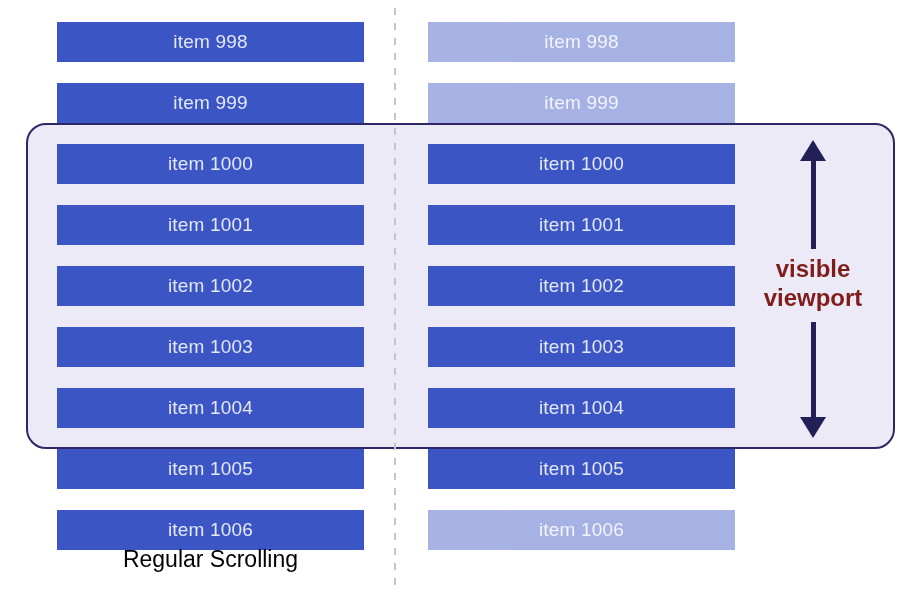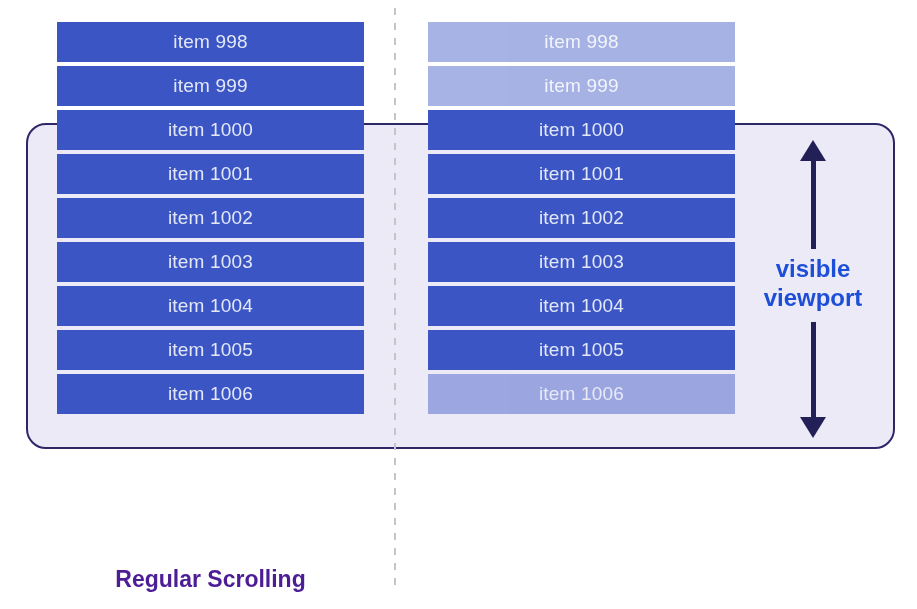--- a/index.html
+++ b/index.html
@@ -42,21 +42,21 @@
     z-index: 1;
   }
 
   
   .col {
     position: absolute;
     top: 22px;
     width: 307px;
     display: flex;
     flex-direction: column;
-    gap: 4px;
+    gap: 21px;
     z-index: 3;
   }
   .col-left  { left: 57px;  }
   .col-right { left: 428px; }
 
   .bar {
     height: 40px;
     background: #3b55c5;
     color: #e3e8f7;
     font-size: 19px;
@@ -100,33 +100,33 @@
 
   .arrow-label {
     position: absolute;
     left: 733px;
     top: 254px;
     width: 160px;
     text-align: center;
     font-size: 24px;
     font-weight: bold;
     line-height: 29px;
-    color: #1d4ed8;
+    color: #7f1d1d;
     z-index: 4;
   }
 
   
   .caption {
     position: absolute;
-    top: 566px;
+    top: 546px;
     width: 307px;
     text-align: center;
     font-size: 23px;
-    font-weight: bold;
-    color: #4c1d95;
+    font-weight: normal;
+    color: #000000;
     z-index: 3;
   }
   .caption-left  { left: 57px;  }
   .caption-right { left: 428px; }
 </style>
 </head>
 <body>
 
 <div class="canvas">
 

